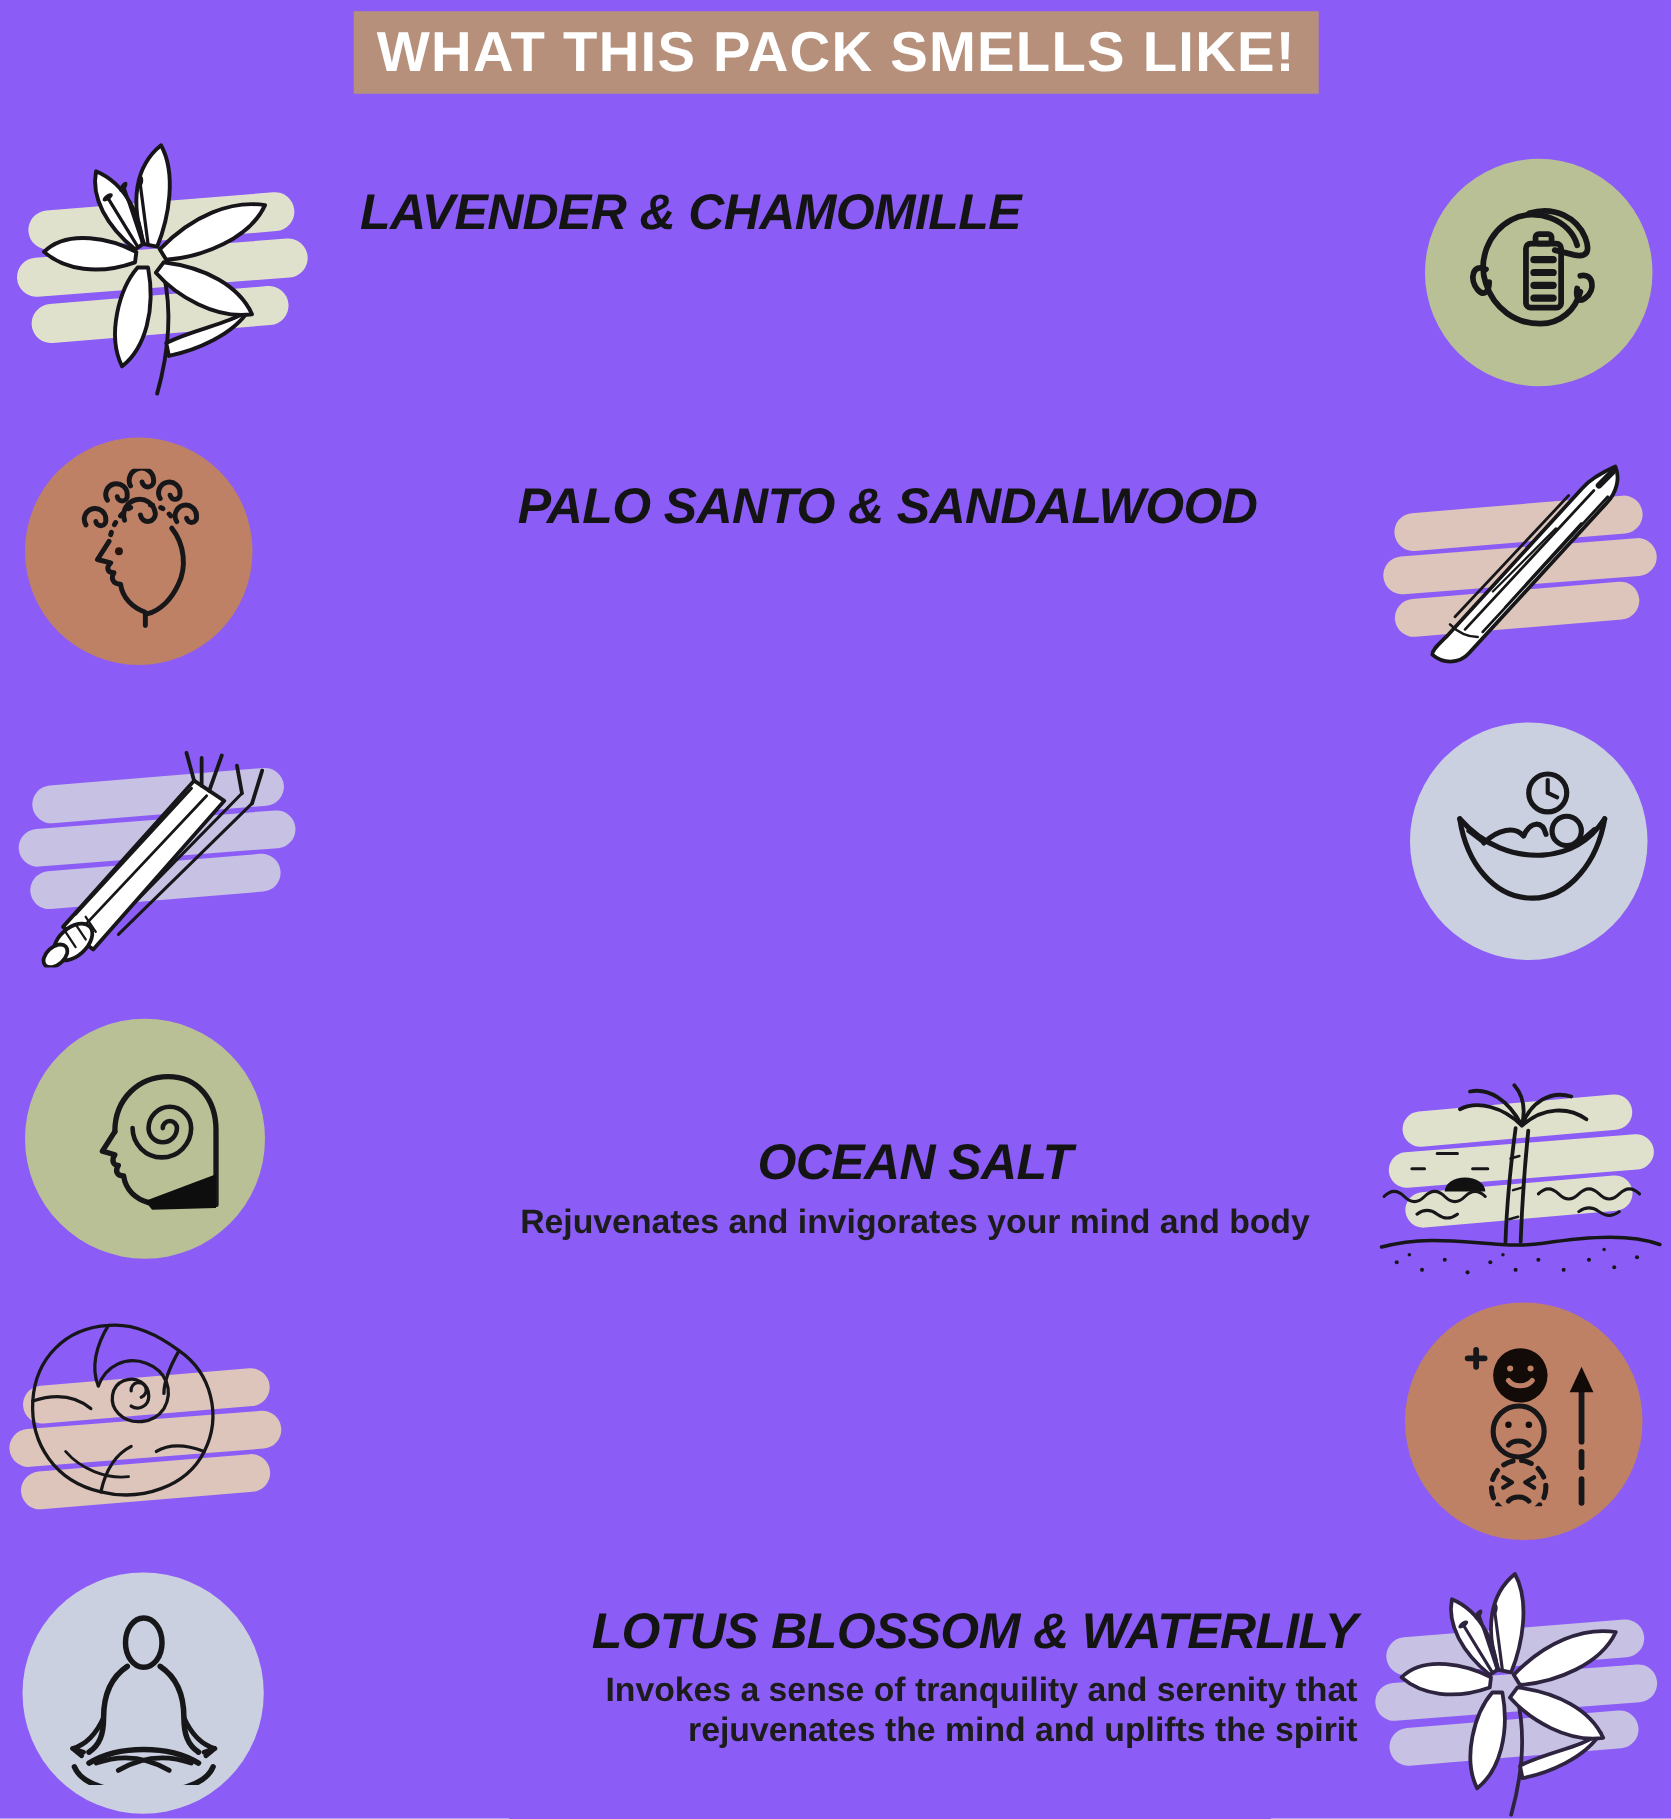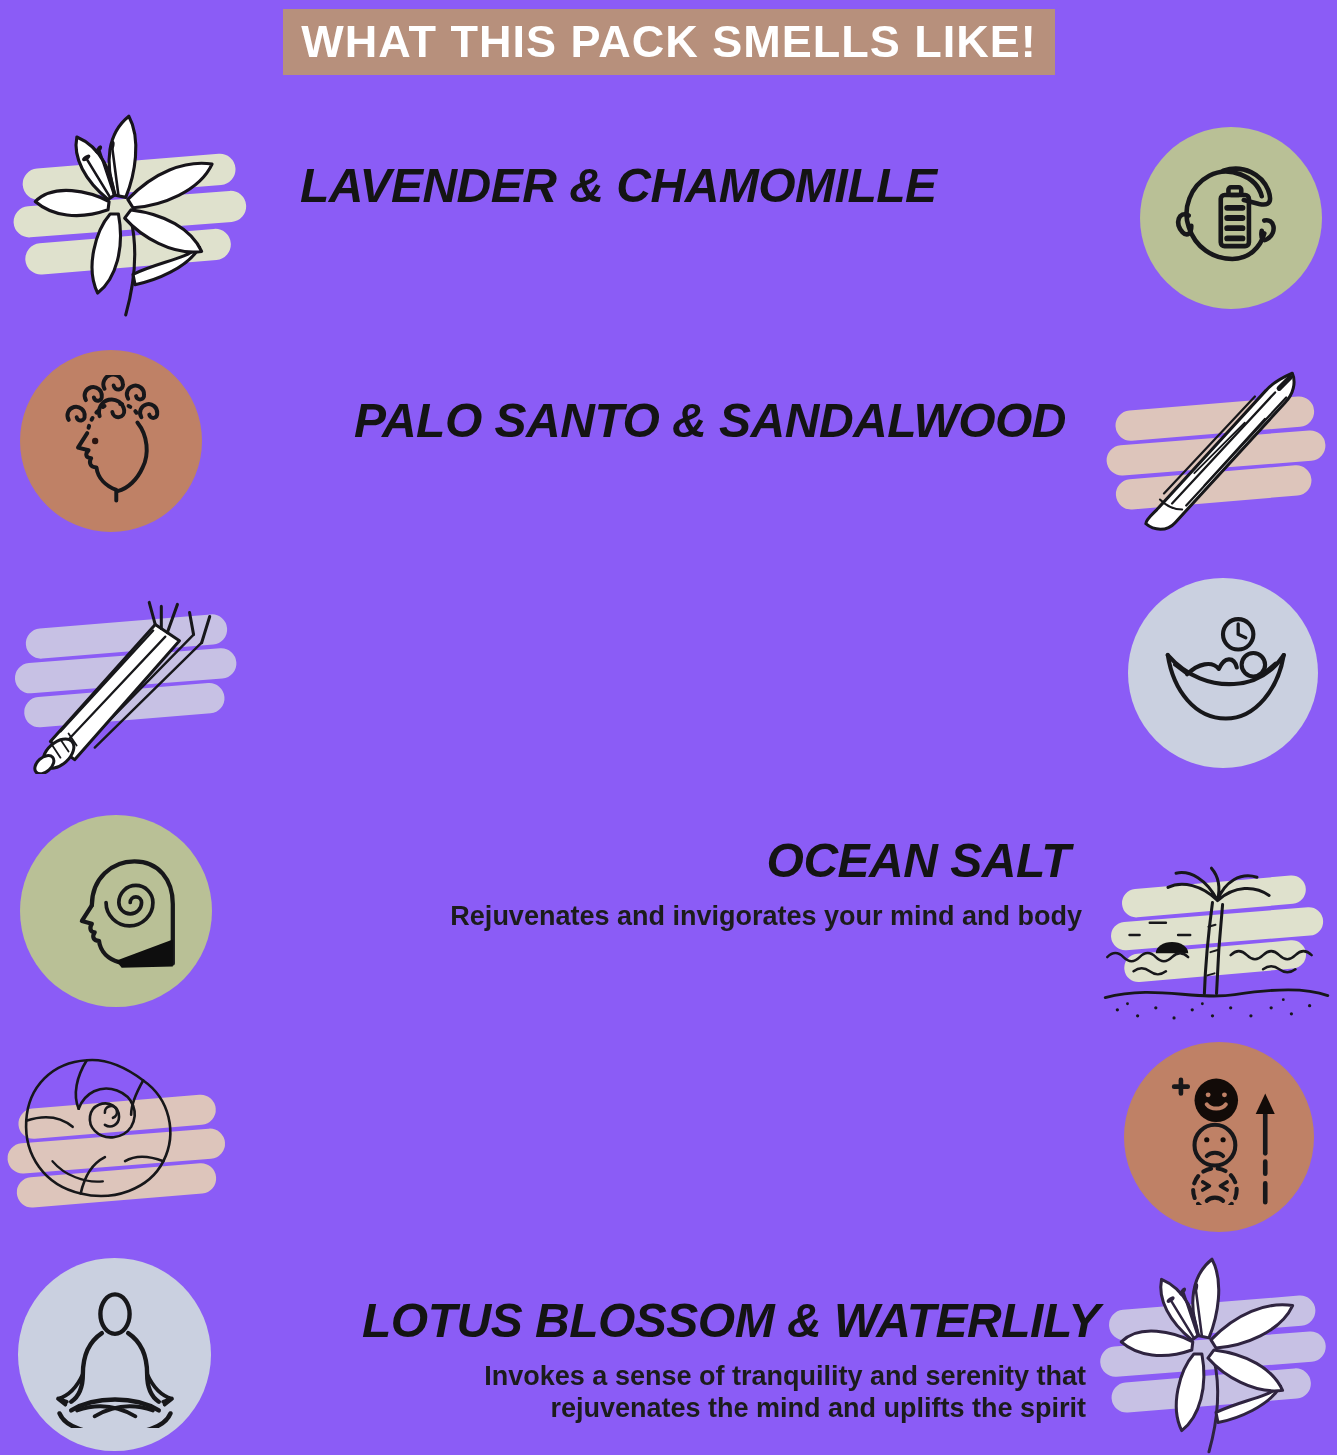--- a/index.html
+++ b/index.html
@@ -9,21 +9,21 @@
   }
   .banner{
     position:absolute;left:283px;top:9px;width:772px;height:66px;
     background:#b7907c;display:flex;align-items:center;justify-content:center;
   }
   .banner span{
     color:#ffffff;font-size:45px;font-weight:bold;letter-spacing:1px;white-space:nowrap;
   }
   .txt{position:absolute;}
   .txt h2{
-    margin:12px;font-size:48px;font-weight:bold;font-style:italic;
+    margin:0;font-size:40px;font-weight:bold;font-style:italic;
     letter-spacing:-0.5px;line-height:1.1;color:#141414;white-space:nowrap;
   }
   .txt p{
     margin:9px 0 0 0;font-size:27px;font-weight:bold;line-height:1.2;color:#1c1c1c;
   }
   .al{text-align:left;}　.ac{text-align:center;}
   .ac{text-align:center;}
   .ar{text-align:right;}
   .circle{
     position:absolute;border-radius:50%;
@@ -169,21 +169,21 @@
     <svg width="142" height="142" viewBox="0 0 100 100">
       <g class="ink" stroke="#0e0e0e" stroke-width="3">
         <path d="M33,46 C33,27 47,15 63,15 C80,15 90,28 90,45 L90,87"></path>
         <path d="M33,46 L26,57 L33,59 C31,62 32,65 35,65 C33,68 34,71 38,71 C39,79 45,84 52,86"></path>
         <path d="M60,44 a4,4 0 0 1 8,0 a8,8 0 0 1 -16,0 a12,12 0 0 1 24,0 a16.5,16.5 0 0 1 -33,0" stroke-width="2.6"></path>
         <polygon points="50,85 90,70 90,89 54,90" fill="#0e0e0e" stroke="none"></polygon>
       </g>
     </svg>
   </div>
 
-  <div class="txt ar" style="left:382px;top:823px;width:700px;">
+  <div class="txt ar" style="left:382px;top:908px;width:700px;text-align:center;">
     <h2>OCEAN SALT</h2>
     <p>Rejuvenates and invigorates your mind and body</p>
   </div>
 
   <div class="sketch" style="left:1092px;top:856px;">
     <svg width="245" height="172" viewBox="0 0 240 170">
       <g transform="rotate(-2 120 85)">
         <path d="M44,44 L198,36 M32,76 L214,68 M44,108 L196,100" stroke="#dfe1cd" stroke-width="28" stroke-linecap="round" fill="none"></path>
       </g>
       <g class="ink" stroke-width="3">

